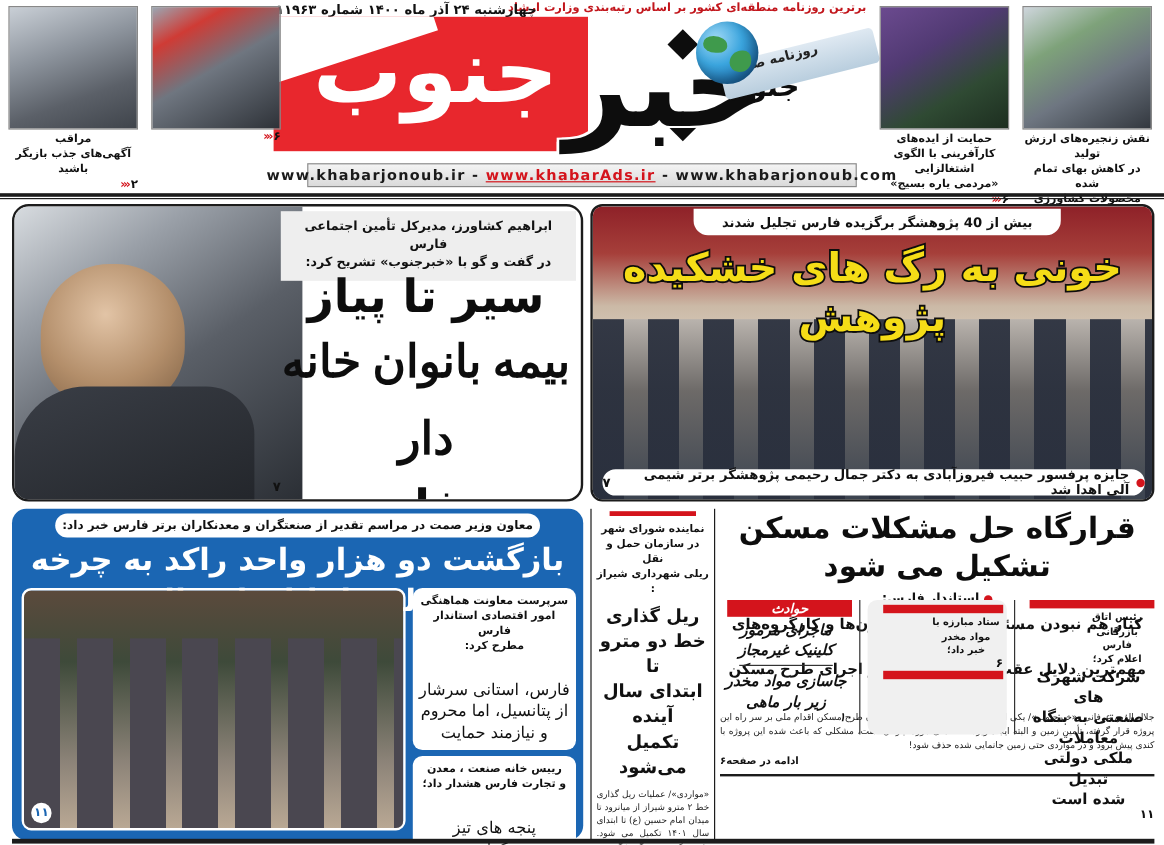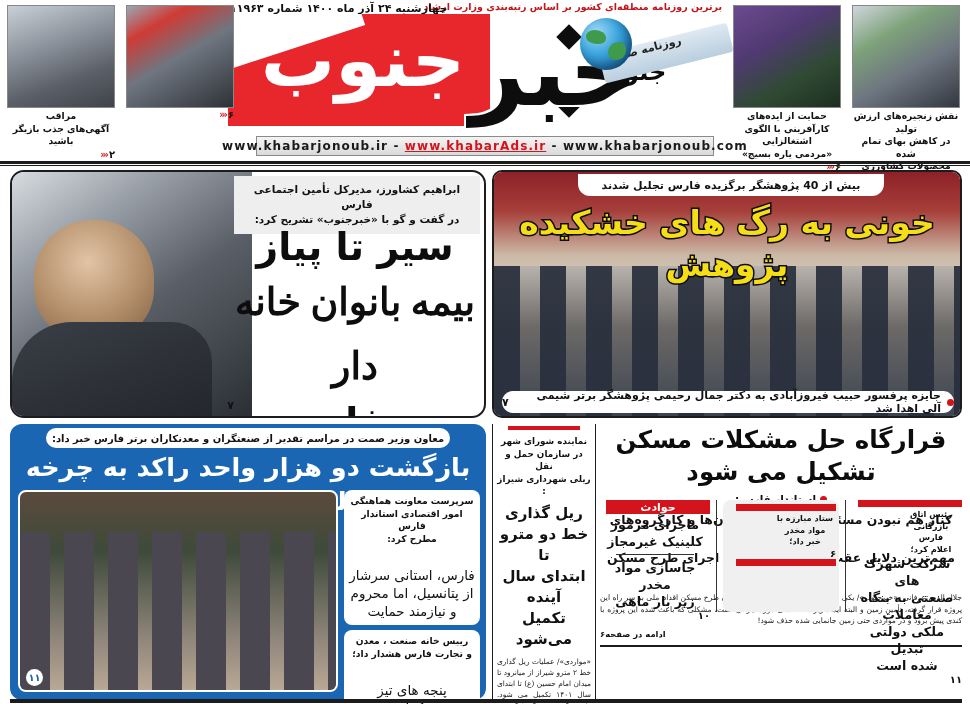--- a/index.html
+++ b/index.html
@@ -294,21 +294,21 @@
   .rlow-body {
     margin-top: 6px; font-size: 7.6px; line-height: 11.5px; color: #1a1a1a;
     text-align: justify; letter-spacing: -0.1px;
   }
   .rlow-cont { margin-top: 2px; font-size: 8.4px; font-weight: bold; color: #111; text-align: left; }
   .rlow-sep { margin-top: 6px; width: 362px; height: 2px; background: #1c1c1c; }
 
   
   .boxes { position: absolute; top: 330px; left: 600px; width: 362px; height: 112px; display:flex; gap:6px; }
   .bx { flex: 1; position: relative; }
-  .bx.hav { flex: 0 0 110px; }
+  .bx.hav { flex: 0 0 110px; font-style: italic; }
   .bx.mid { flex: 0 0 116px; background:#f0f0f0; border-radius:8px; padding:4px 3px; }
   .bx.chm { flex: 1; }
   .bx-redbar { width: 104px; height: 7px; background: #d4141c; margin: 0 0 2px auto; }
   .bx-redbar.small { width: 100px; }
   .bx-label {
     position:absolute; top:0; right:0; width:104px; height:14px; background:#d4141c;
     color:#fff; font-size:11px; font-weight:bold; display:flex; align-items:center; justify-content:center;
   }
   .bx-hl {
     font-size: 12.6px; font-weight: bold; color: #111; line-height: 17px;

